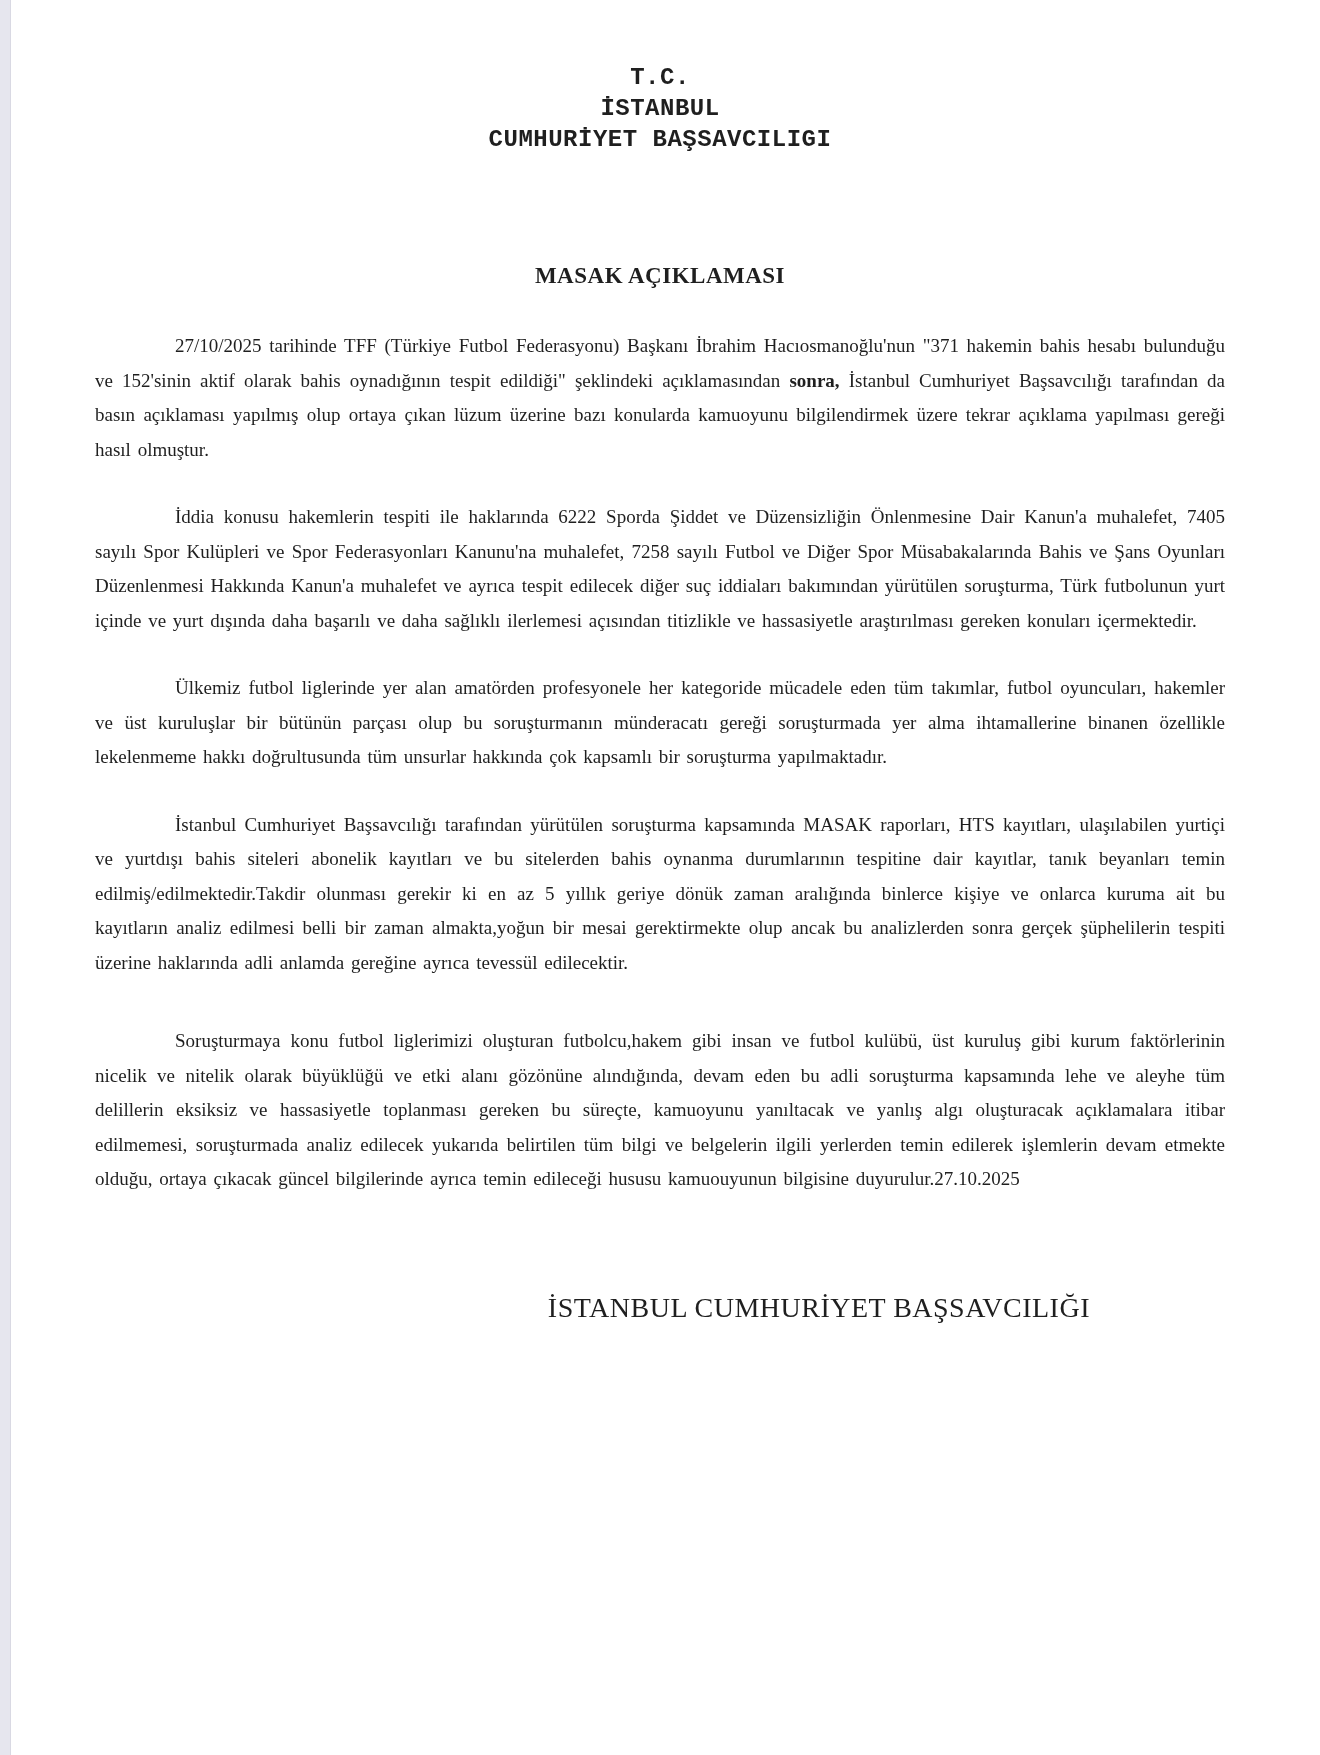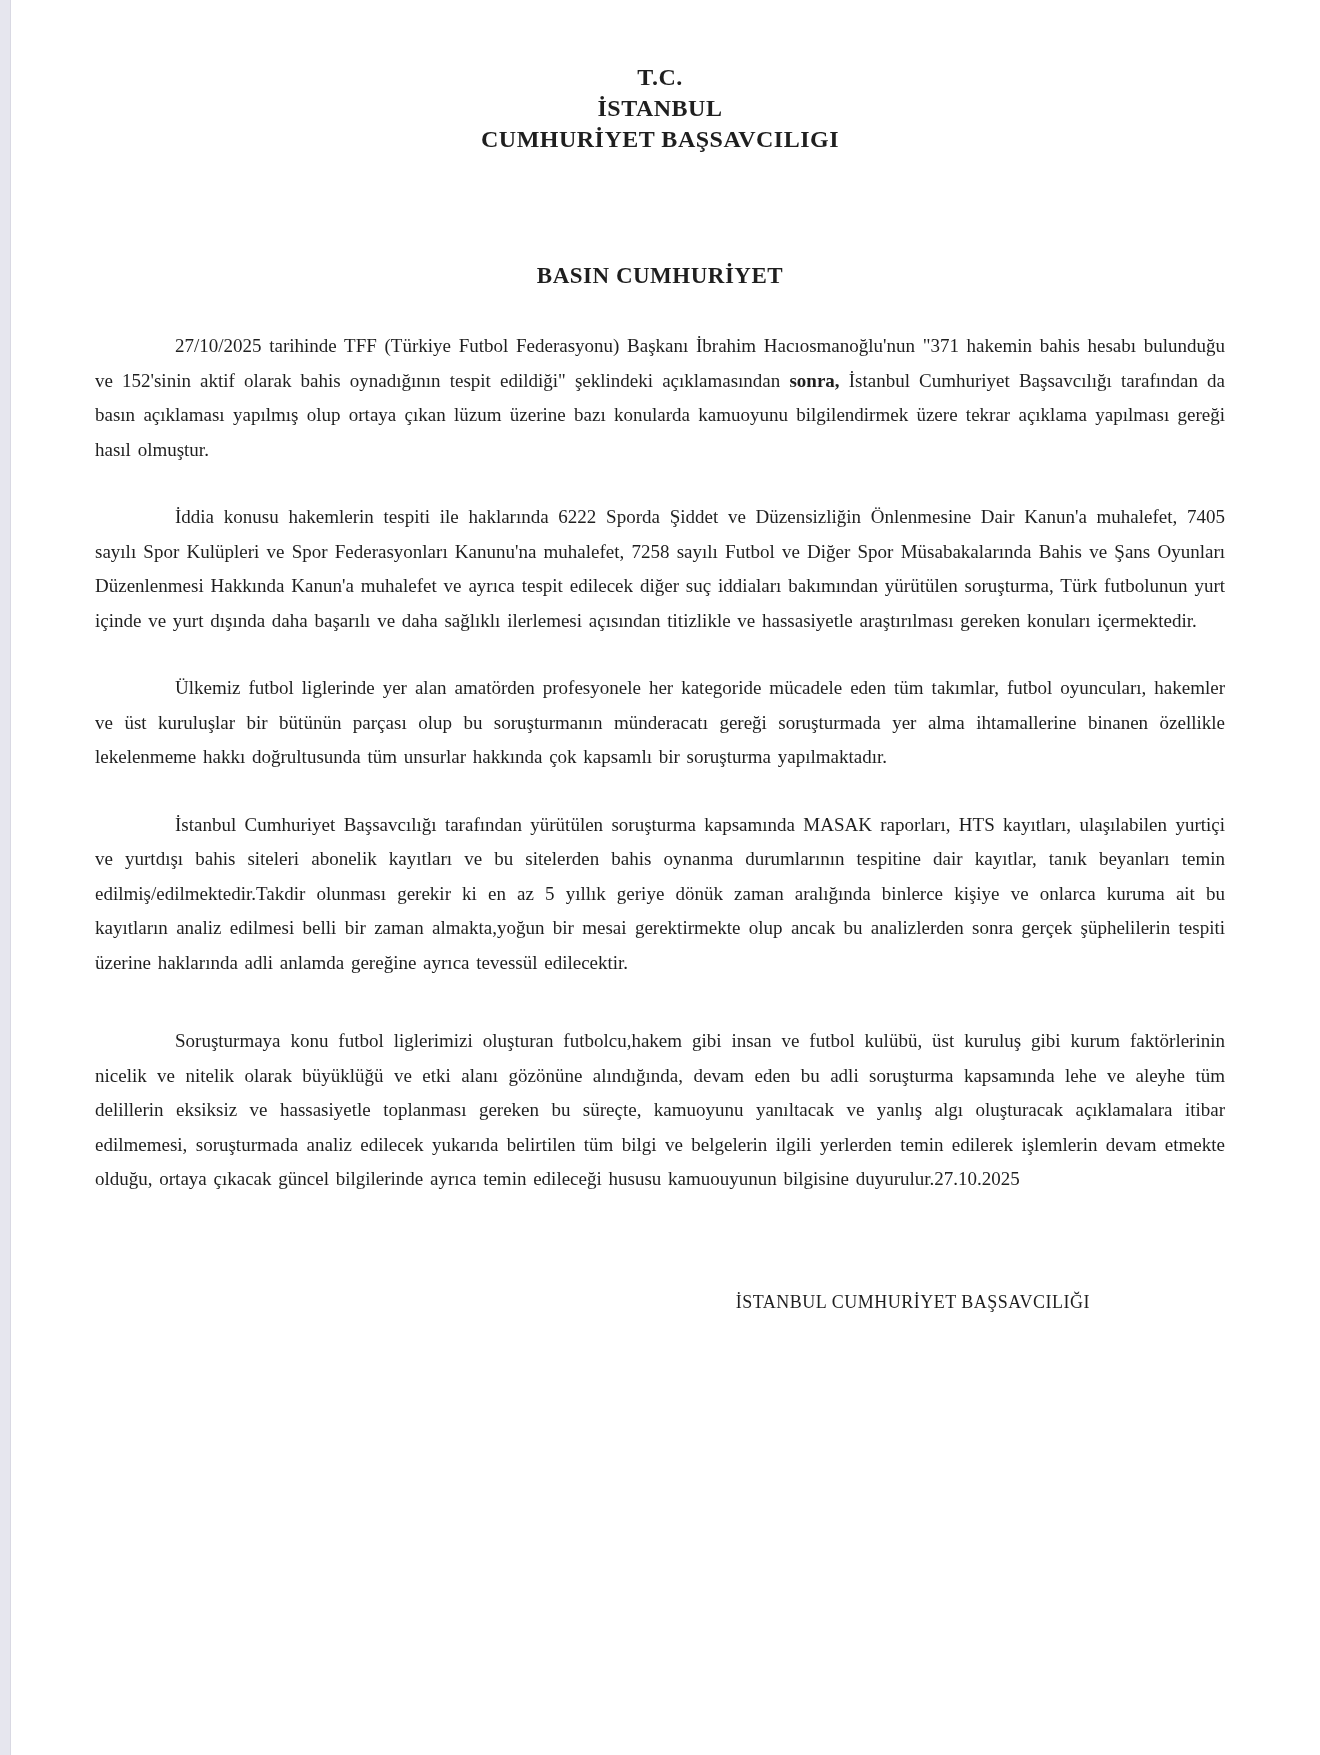--- a/index.html
+++ b/index.html
@@ -29,20 +29,21 @@
     left: 95px;
     top: 62px;
     width: 1130px;
   }
   .doc-header {
     text-align: center;
     font-weight: bold;
     font-size: 24px;
     line-height: 31px;
     letter-spacing: 0.5px;
+    font-family: Liberation Mono, monospace;
   }
   .doc-title {
     text-align: center;
     font-weight: bold;
     font-size: 23px;
     letter-spacing: 0.5px;
     margin-top: 108px;
     margin-bottom: 40px;
   }
   .body-text p {
@@ -54,39 +55,39 @@
     word-spacing: 2px;
   }
   .body-text p:last-child {
     margin-bottom: 0;
     margin-top: 44px;
   }
   .signature {
     margin-top: 95px;
     text-align: right;
     padding-right: 135px;
-    font-size: 18px;
+    font-size: 28px;
     letter-spacing: 0.5px;
   }
   b { font-weight: bold; }
 </style>
 </head>
 <body>
 
 <div class="page-edge"></div>
 
 <div class="sheet">
 
   <div class="doc-header">
     <div>T.C.</div>
     <div>İSTANBUL</div>
     <div>CUMHURİYET BAŞSAVCILIGI</div>
   </div>
 
-  <div class="doc-title">BASIN CUMHURİYET</div>
+  <div class="doc-title">MASAK AÇIKLAMASI</div>
 
   <div class="body-text">
     <p><span>27/10/2025 tarihinde TFF (Türkiye Futbol Federasyonu) Başkanı İbrahim Hacıosmanoğlu'nun "371 hakemin bahis hesabı bulunduğu ve 152'sinin aktif olarak bahis oynadığının tespit edildiği" şeklindeki açıklamasından </span><b>sonra,</b><span> İstanbul Cumhuriyet Başsavcılığı tarafından da basın açıklaması yapılmış olup ortaya çıkan lüzum üzerine bazı konularda kamuoyunu bilgilendirmek üzere tekrar açıklama yapılması gereği hasıl olmuştur.</span></p>
     <p>İddia konusu hakemlerin tespiti ile haklarında 6222 Sporda Şiddet ve Düzensizliğin Önlenmesine Dair Kanun'a muhalefet, 7405 sayılı Spor Kulüpleri ve Spor Federasyonları Kanunu'na muhalefet, 7258 sayılı Futbol ve Diğer Spor Müsabakalarında Bahis ve Şans Oyunları Düzenlenmesi Hakkında Kanun'a muhalefet ve ayrıca tespit edilecek diğer suç iddiaları bakımından yürütülen soruşturma, Türk futbolunun yurt içinde ve yurt dışında daha başarılı ve daha sağlıklı ilerlemesi açısından titizlikle ve hassasiyetle araştırılması gereken konuları içermektedir.</p>
     <p>Ülkemiz futbol liglerinde yer alan amatörden profesyonele her kategoride mücadele eden tüm takımlar, futbol oyuncuları, hakemler ve üst kuruluşlar bir bütünün parçası olup bu soruşturmanın münderacatı gereği soruşturmada yer alma ihtamallerine binanen özellikle lekelenmeme hakkı doğrultusunda tüm unsurlar hakkında çok kapsamlı bir soruşturma yapılmaktadır.</p>
     <p>İstanbul Cumhuriyet Başsavcılığı tarafından yürütülen soruşturma kapsamında MASAK raporları, HTS kayıtları, ulaşılabilen yurtiçi ve yurtdışı bahis siteleri abonelik kayıtları ve bu sitelerden bahis oynanma durumlarının tespitine dair kayıtlar, tanık beyanları temin edilmiş/edilmektedir.Takdir olunması gerekir ki en az 5 yıllık geriye dönük zaman aralığında binlerce kişiye ve onlarca kuruma ait bu kayıtların analiz edilmesi belli bir zaman almakta,yoğun bir mesai gerektirmekte olup ancak bu analizlerden sonra gerçek şüphelilerin tespiti üzerine haklarında adli anlamda gereğine ayrıca tevessül edilecektir.</p>
     <p>Soruşturmaya konu futbol liglerimizi oluşturan futbolcu,hakem gibi insan ve futbol kulübü, üst kuruluş gibi kurum faktörlerinin nicelik ve nitelik olarak büyüklüğü ve etki alanı gözönüne alındığında, devam eden bu adli soruşturma kapsamında lehe ve aleyhe tüm delillerin eksiksiz ve hassasiyetle toplanması gereken bu süreçte, kamuoyunu yanıltacak ve yanlış algı oluşturacak açıklamalara itibar edilmemesi, soruşturmada analiz edilecek yukarıda belirtilen tüm bilgi ve belgelerin ilgili yerlerden temin edilerek işlemlerin devam etmekte olduğu, ortaya çıkacak güncel bilgilerinde ayrıca temin edileceği hususu kamuouyunun bilgisine duyurulur.27.10.2025</p>
   </div>
 
   <div class="signature">İSTANBUL CUMHURİYET BAŞSAVCILIĞI</div>

